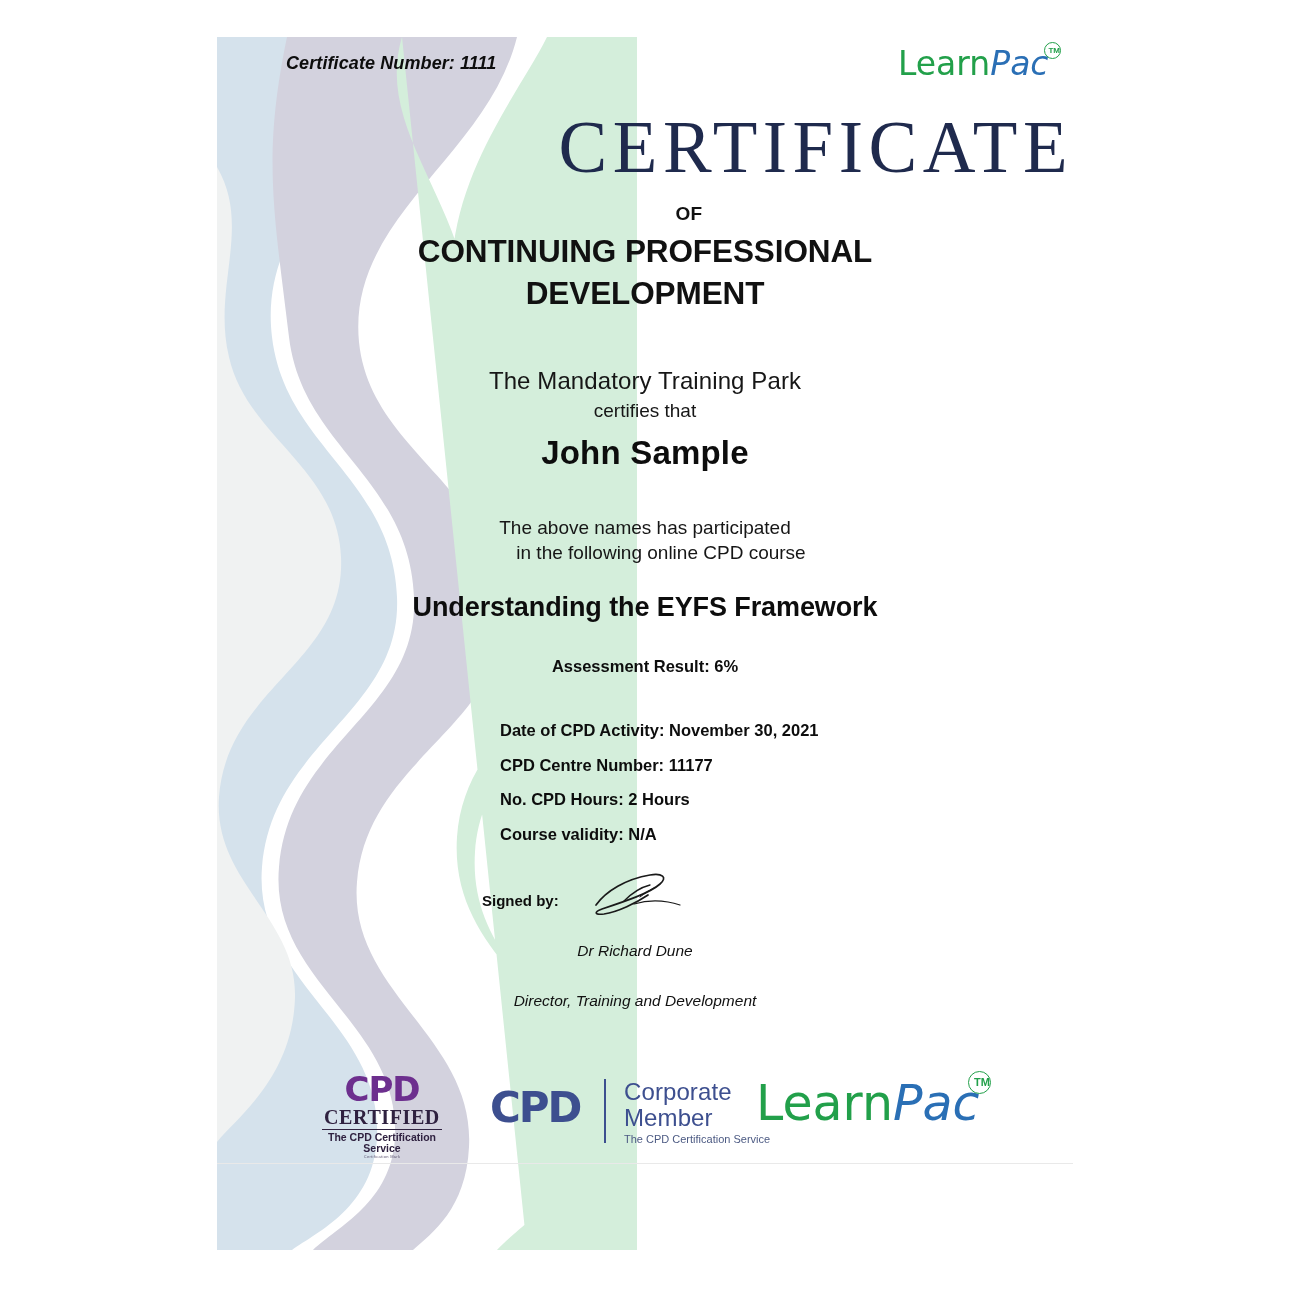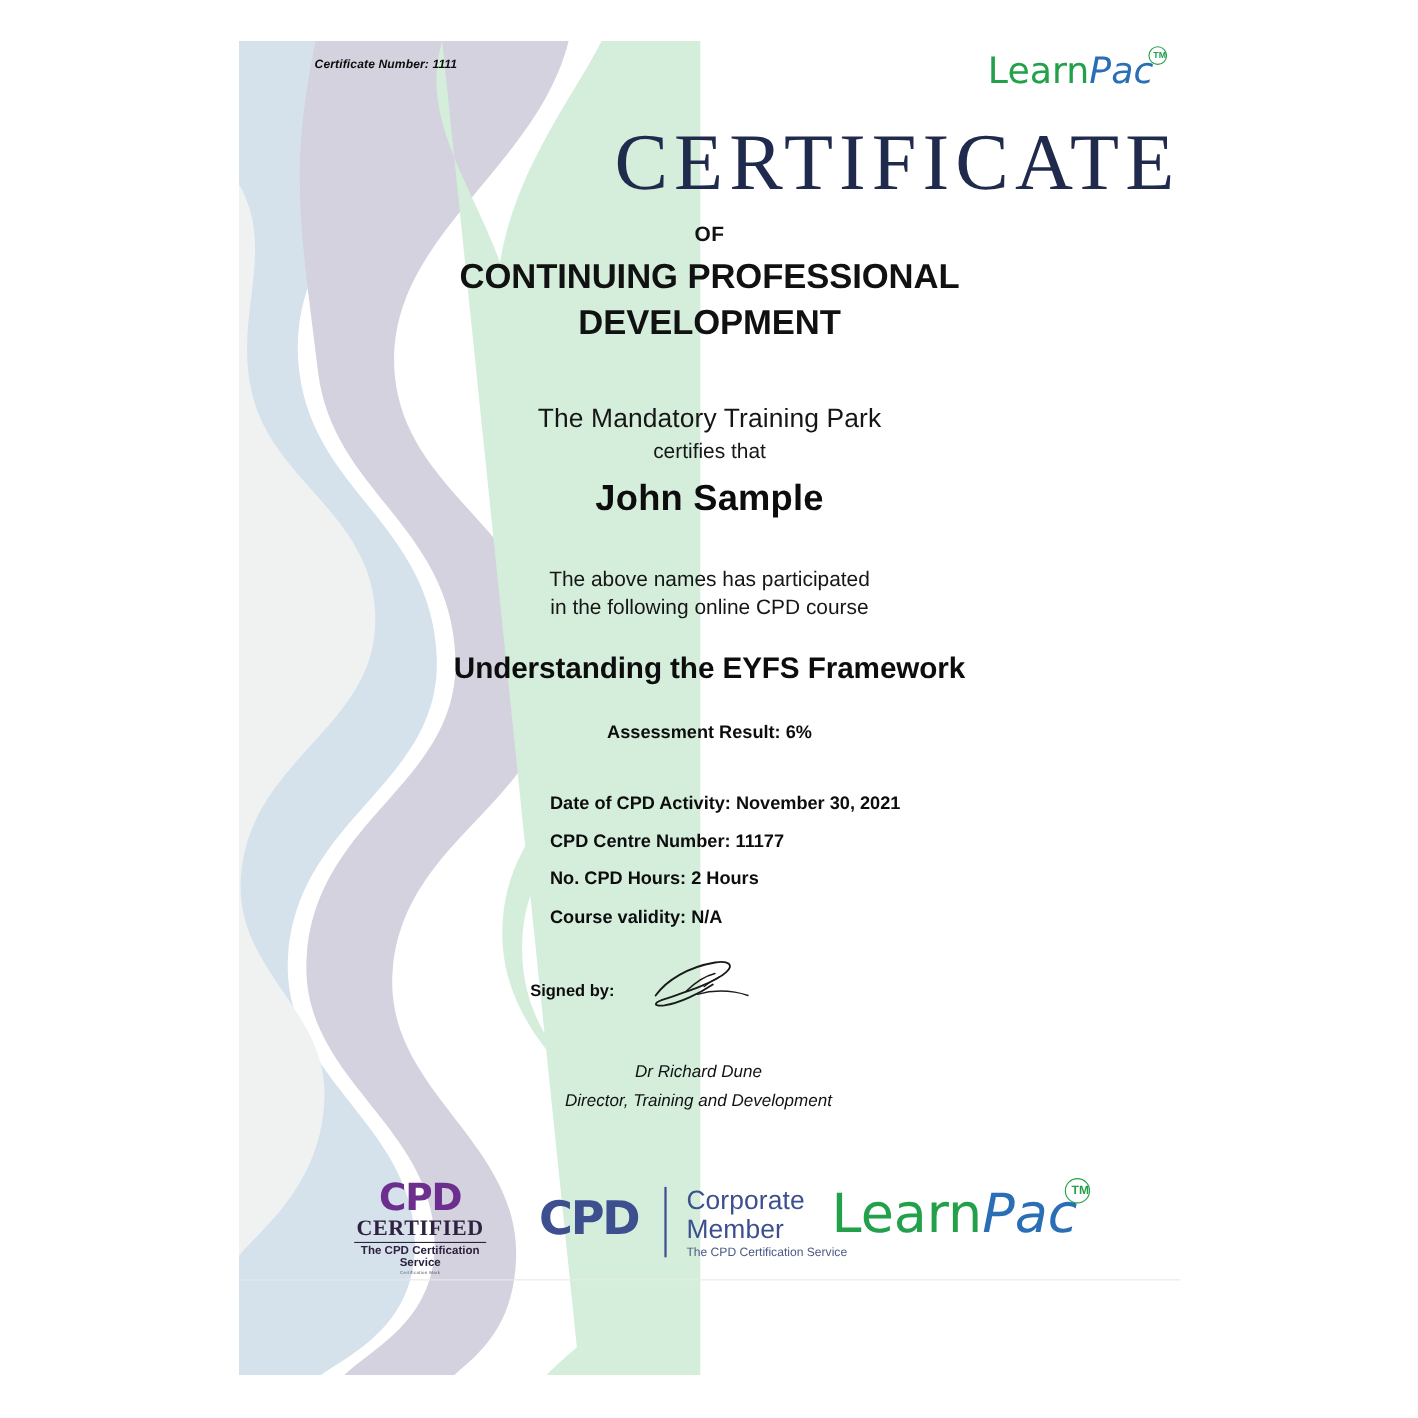--- a/index.html
+++ b/index.html
@@ -34,21 +34,21 @@
     overflow: hidden;
     pointer-events: none;
   }
   #wave-art svg { display: block; }
 
   
   #certificate-number {
     position: absolute;
     left: 286px;
     top: 53px;
-    font-size: 11px;
+    font-size: 18px;
     font-weight: bold;
     font-style: italic;
     color: #0d0d0d;
     letter-spacing: 0.1px;
     white-space: nowrap;
   }
 
   #header-logo {
     position: absolute;
     left: 898px;
@@ -101,20 +101,21 @@
   #title-of {
     position: absolute;
     left: 217px;
     top: 203px;
     width: 856px;
     text-align: center;
     font-size: 19px;
     font-weight: bold;
     color: #111111;
     letter-spacing: 0.4px;
+    padding-left: 44px;
   }
   #title-subject {
     position: absolute;
     left: 217px;
     top: 231px;
     width: 856px;
     text-align: center;
     font-size: 31.5px;
     font-weight: bold;
     color: #111111;
@@ -165,20 +166,21 @@
     color: #161616;
   }
   #participation-line2 {
     position: absolute;
     left: 217px;
     top: 542px;
     width: 856px;
     text-align: center;
     font-size: 19px;
     color: #161616;
+    padding-left: 16px;
   }
   #course-title {
     position: absolute;
     left: 217px;
     top: 592px;
     width: 856px;
     text-align: center;
     font-size: 27px;
     font-weight: bold;
     color: #0d0d0d;
@@ -228,21 +230,20 @@
   }
   #signatory-name {
     position: absolute;
     left: 440px;
     top: 942px;
     width: 390px;
     text-align: center;
     font-size: 15.5px;
     font-style: italic;
     color: #111111;
-    margin-top: 24px;
   }
   #signatory-title {
     position: absolute;
     left: 440px;
     top: 992px;
     width: 390px;
     text-align: center;
     font-size: 15.5px;
     font-style: italic;
     color: #111111;

